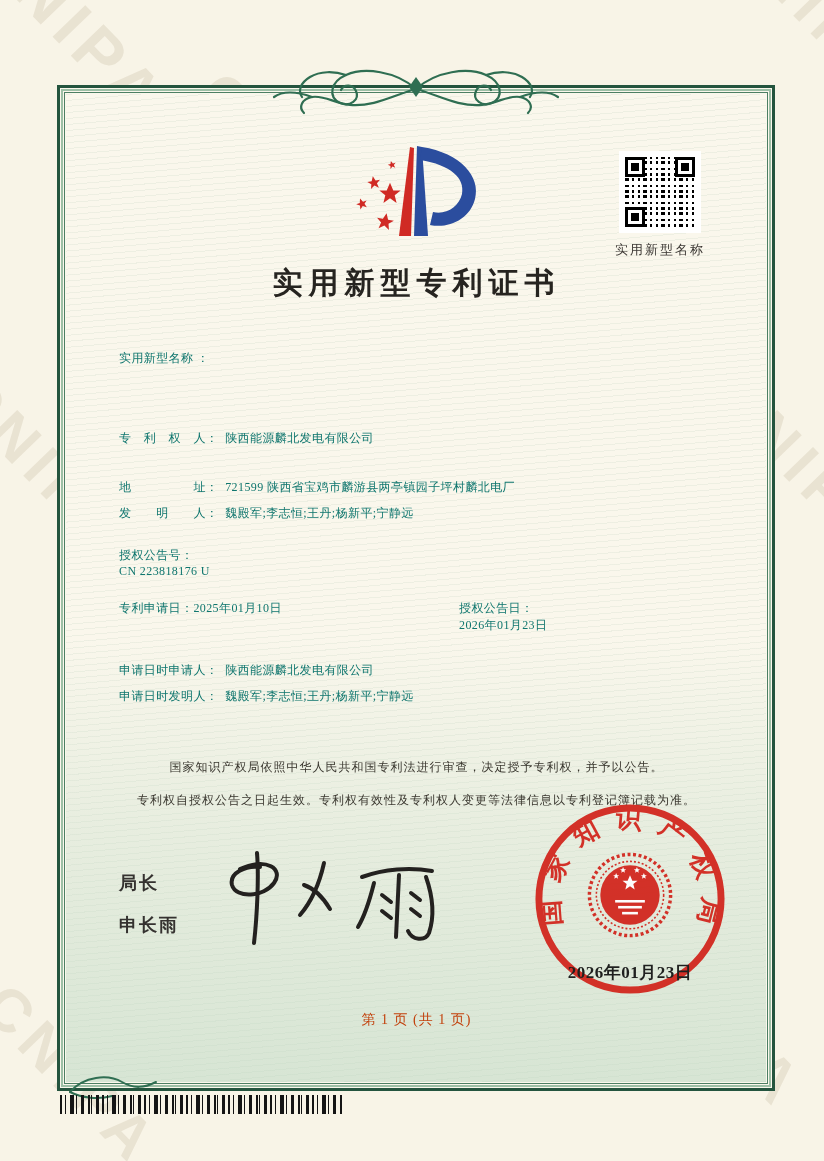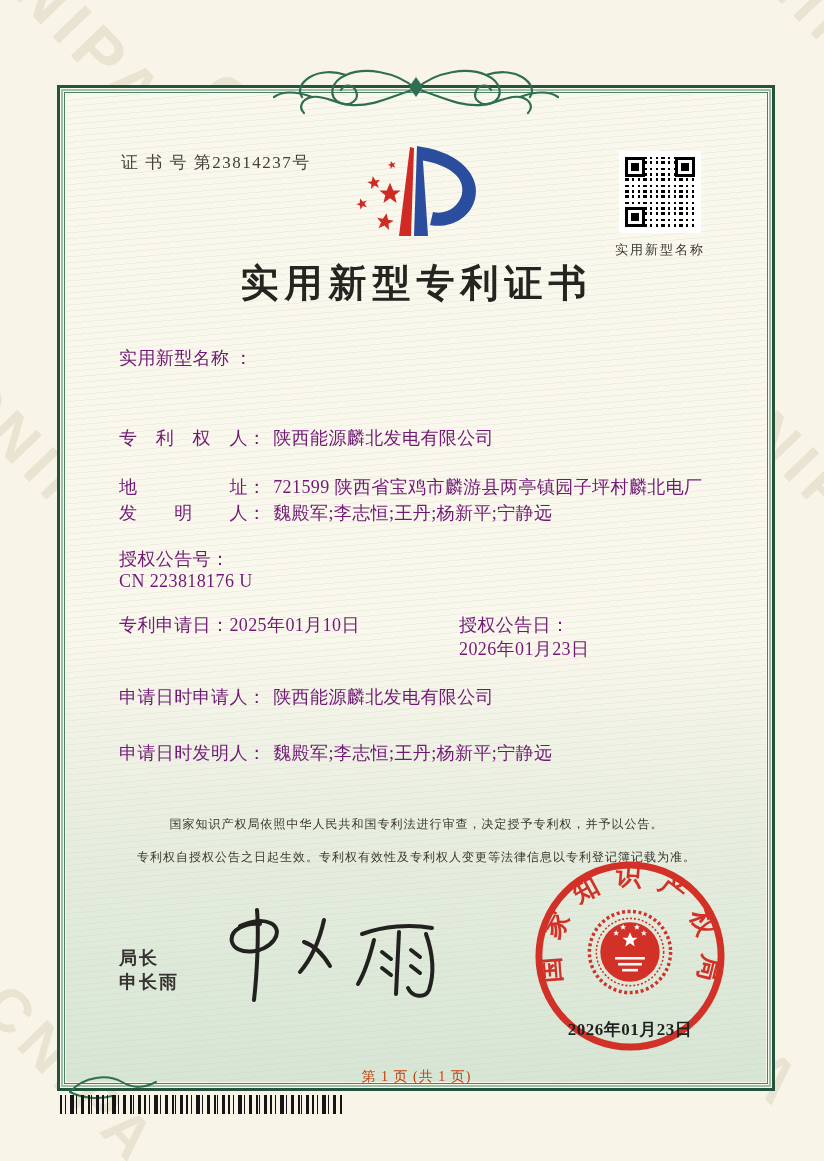--- a/index.html
+++ b/index.html
@@ -52,38 +52,38 @@
     background:
       repeating-linear-gradient(0deg,#000 0 3px,#fff 3px 6px,#000 6px 8px,#fff 8px 12px,#000 12px 15px,#fff 15px 17px),
       repeating-linear-gradient(90deg,#000 0 4px,#fff 4px 7px,#000 7px 9px,#fff 9px 13px,#000 13px 15px,#fff 15px 18px);
     background-blend-mode:lighten;
   }
   .qr .f{position:absolute;width:14px;height:14px;background:#fff;border:3px solid #000;}
   .qr .f::after{content:'';position:absolute;inset:3px;background:#000;}
   .f1{top:4px;left:4px;} .f2{top:4px;right:4px;} .f3{bottom:4px;left:4px;}
   .qr-label{margin-top:10px;font-size:13px;letter-spacing:2px;color:#3b3733;}
   .cert-title{
-    margin-top:2px;text-align:center;font-size:38px;font-weight:700;
+    margin-top:2px;text-align:center;font-size:30px;font-weight:700;
     letter-spacing:6px;color:#262420;line-height:52px;
   }
-  .rows{margin-top:36px;font-size:18px;letter-spacing:0.4px;color:#701a75;}
+  .rows{margin-top:36px;font-size:12px;letter-spacing:0.4px;color:#0f766e;}
   .row{display:flex;line-height:26px;}
   .row .lab{white-space:pre;}
   .row .val{margin-left:7px;white-space:pre;}
   .r-patentee{margin-top:54px;} .r-address{margin-top:23px;} .r-inventor{}
   .r-nums{margin-top:21px;display:flex;} .r-dates{margin-top:21px;display:flex;}
   .col-l{width:340px;display:flex;} .col-r{display:flex;flex-direction:column;}
-  .r-origapp{margin-top:23px;} .r-originv{margin-top:30px;}
+  .r-origapp{margin-top:23px;} .r-originv{}
   .legal{margin-top:42px;text-align:center;font-size:12px;line-height:33px;letter-spacing:1px;color:#3a372f;}
   .sign-area{position:relative;margin-top:52px;height:140px;}
   .sign-title,.sign-name{
     position:absolute;left:0;font-family:"Liberation Sans","DejaVu Sans",sans-serif;
     font-weight:700;font-size:18px;letter-spacing:2px;color:#353230;
   }
-  .sign-title{top:20px;} .sign-name{top:44px;}
+  .sign-title{top:2px;} .sign-name{top:44px;}
   .sig{position:absolute;left:93px;top:-22px;}
   
   .seal{position:absolute;left:412px;top:-69px;width:198px;height:198px;opacity:0.94;}
   .seal-date{
     position:absolute;left:0;right:0;bottom:14px;text-align:center;
     font-weight:700;font-size:17px;letter-spacing:0.5px;color:#141414;
   }
   .footer-page{text-align:center;font-size:14px;letter-spacing:1px;color:#c2410c;line-height:22px;}
   
   .barcode{
@@ -134,21 +134,20 @@
 
   <svg class="corner-orn" width="100" height="30" viewBox="0 0 100 30">
     <g stroke="#2f6e52" stroke-width="2" fill="none" stroke-linecap="round">
       <path d="M6,20 C20,4 44,2 58,10 C70,17 80,16 92,10"></path>
       <path d="M6,20 C18,26 34,28 48,24"></path>
     </g>
   </svg>
 
   <div class="content">
     <div class="header">
-      <div class="cert-no">证 书 号 第23814237号</div>
 
       <svg class="logo" width="176" height="118" viewBox="0 0 176 118">
         <defs>
           <path id="st" d="M0,-10 L2.94,-3.09 L9.51,-3.09 L4.19,1.18 L5.88,8.09 L0,3.82 L-5.88,8.09 L-4.19,1.18 L-9.51,-3.09 L-2.94,-3.09 Z"></path>
         </defs>
         <polygon points="81,14 85,15 82,103 70,103" fill="#d02a24"></polygon>
         <polygon points="88,13 93,14 99,103 85,103" fill="#2b4d9e"></polygon>
         <path d="M93,14 C132,20 152,44 146,66 C141,86 120,96 101,92 L104,79 C117,82 130,74 133,61 C136,45 122,32 91,27 Z" fill="#2b4d9e"></path>
         <use href="#st" fill="#d02a24" transform="translate(63,32) scale(0.42) rotate(-15)"></use>
         <use href="#st" fill="#d02a24" transform="translate(45,50) scale(0.68) rotate(-10)"></use>

